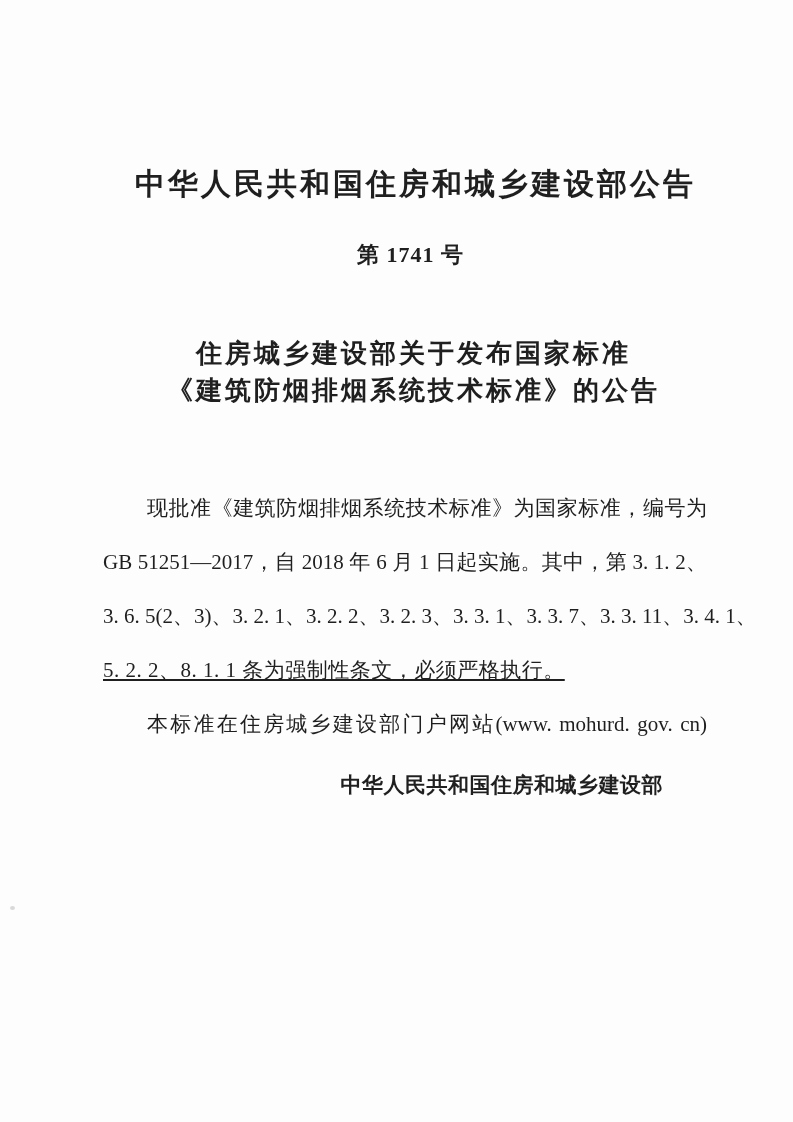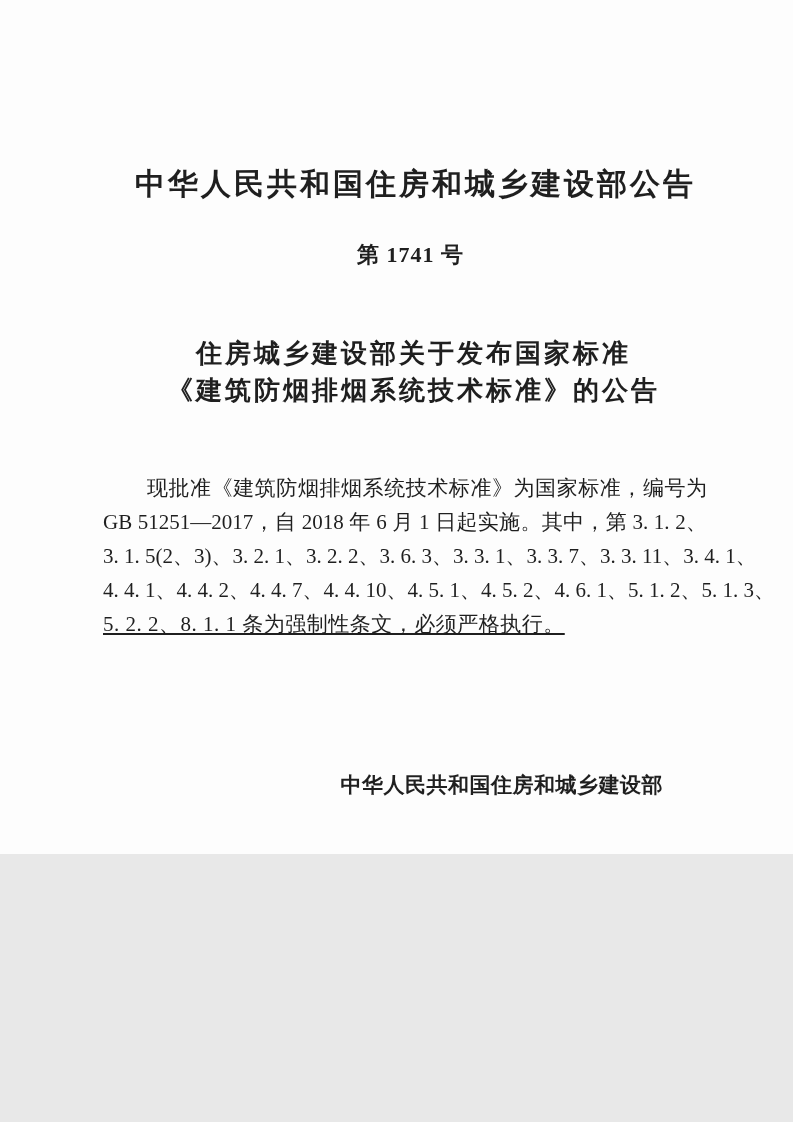--- a/index.html
+++ b/index.html
@@ -3,21 +3,21 @@
 <meta charset="utf-8">
 <style>
   html, body {
     margin: 0;
     padding: 0;
     background: #e8e8e8;
   }
   .page {
     position: relative;
     width: 793px;
-    height: 854px;
+    height: 1122px;
     margin: 0 auto;
     background: #fdfdfd;
     color: #1f1f1f;
     overflow: hidden;
     font-family: "Liberation Serif", serif;
   }
   
   .speck {
     position: absolute;
     left: 10px;
@@ -72,20 +72,21 @@
     left: 103px;
     top: 471px;
     width: 604px;
     font-size: 21px;
     line-height: 34px;
   }
   .line {
     text-align: justify;
     text-align-last: justify;
     white-space: nowrap;
+    margin-top: 20px;
   }
   .line.indent { padding-left: 44px; }
   .line.short {
     text-align-last: left;
     letter-spacing: 0.5px;
     text-decoration: underline;
   }
   .sig-line {
     position: absolute;
     right: 130px;
@@ -109,21 +110,21 @@
 
   <div class="doc-number">第 1741 号</div>
 
   <div class="doc-subtitle subtitle-1">住房城乡建设部关于发布国家标准</div>
 
   <div class="doc-subtitle subtitle-2">《建筑防烟排烟系统技术标准》的公告</div>
 
   <div class="body-block">
     <div class="line indent">现批准《建筑防烟排烟系统技术标准》为国家标准，编号为</div>
     <div class="line">GB 51251—2017，自 2018 年 6 月 1 日起实施。其中，第 3. 1. 2、</div>
-    <div class="line">3. 1. 5(2、3)、3. 2. 1、3. 2. 2、3. 6. 3、3. 3. 1、3. 3. 7、3. 3. 11、3. 4. 1、</div>
-    <div class="line">4. 4. 1、4. 4. 2、4. 4. 7、4. 4. 10、4. 5. 1、4. 5. 2、4. 6. 1、5. 1. 2、5. 1. 3、</div>
+    <div class="line">3. 6. 5(2、3)、3. 2. 1、3. 2. 2、3. 2. 3、3. 3. 1、3. 3. 7、3. 3. 11、3. 4. 1、</div>
     <div class="line short">5. 2. 2、8. 1. 1 条为强制性条文，必须严格执行。</div>
+    <div class="line indent">本标准在住房城乡建设部门户网站(www. mohurd. gov. cn)</div>
   </div>
 
   <div class="sig-line sig-issuer">中华人民共和国住房和城乡建设部</div>
 
 
 </div>
 
 </body></html>

